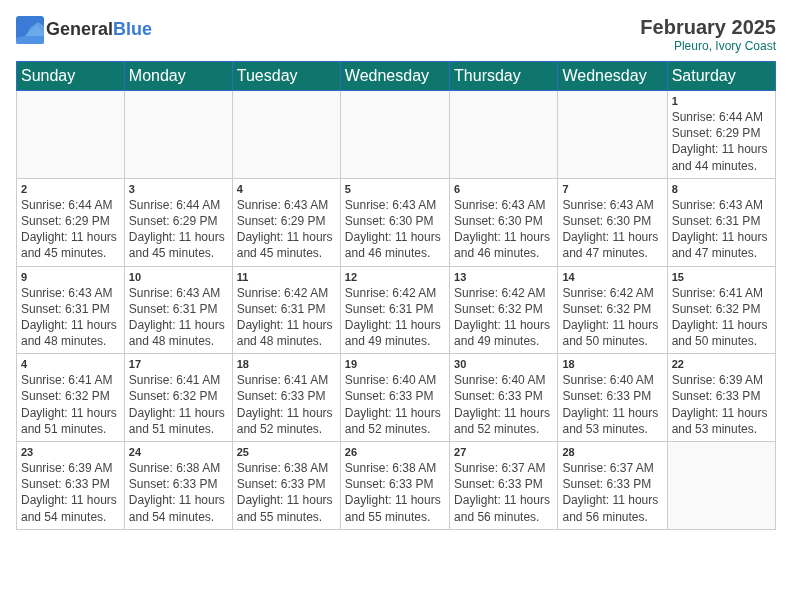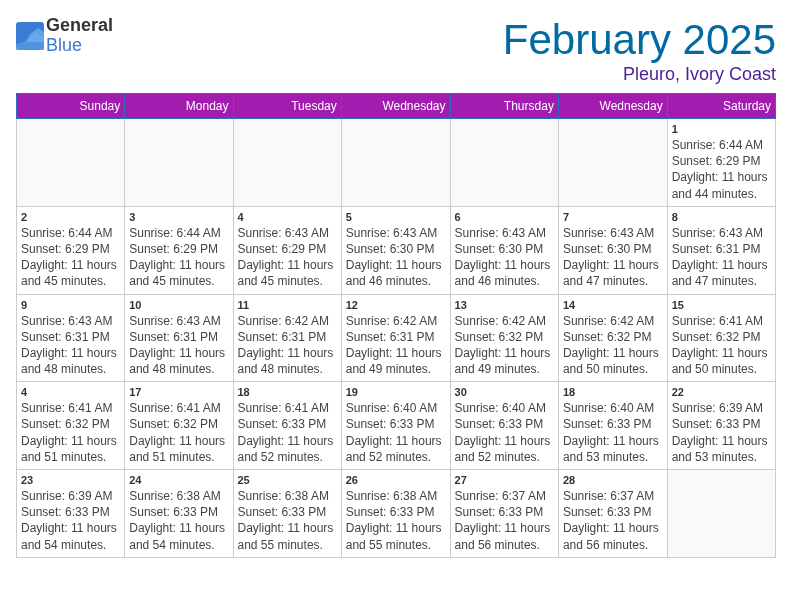--- a/index.html
+++ b/index.html
@@ -15,61 +15,62 @@
       justify-content: space-between;
       align-items: flex-start;
       margin-bottom: 8px;
     }
     .logo {
       display: flex;
       align-items: center;
     }
     .logo-text {
       display: flex;
-      flex-direction: column;
+      flex-direction: row;
       line-height: 1.1;
+      text-align: right;
     }
     .logo-general {
       font-size: 18px;
       font-weight: bold;
       color: #333;
     }
     .logo-blue {
       font-size: 18px;
-      font-weight: normal;
+      font-weight: bold;
       color: #3a7bd5;
     }
     .logo-icon {
       width: 28px;
       height: 28px;
       margin-right: 2px;
     }
     .title-block {
       text-align: right;
     }
     .month-title {
-      font-size: 42px;
-      font-weight: normal;
-      color: #0369a1;
+      font-size: 20px;
+      font-weight: bold;
+      color: #404040;
     }
     .location-title {
-      font-size: 18px;
-      color: #4c1d95;
+      font-size: 12px;
+      color: #0f766e;
     }
     .calendar {
       width: 100%;
       border-collapse: collapse;
       border: 1px solid #ccc;
     }
     .calendar th {
-      background-color: #a21caf;
+      background-color: #0f766e;
       color: #fff;
-      font-size: 12px;
+      font-size: 16px;
       padding: 5px 4px;
-      text-align: right;
+      text-align: left;
       border: 1px solid #2e6bc4;
       font-weight: normal;
     }
     .calendar td {
       vertical-align: top;
       padding: 4px 4px;
       border: 1px solid #ccc;
       font-size: 10px;
       color: #333;
       width: 110px;

